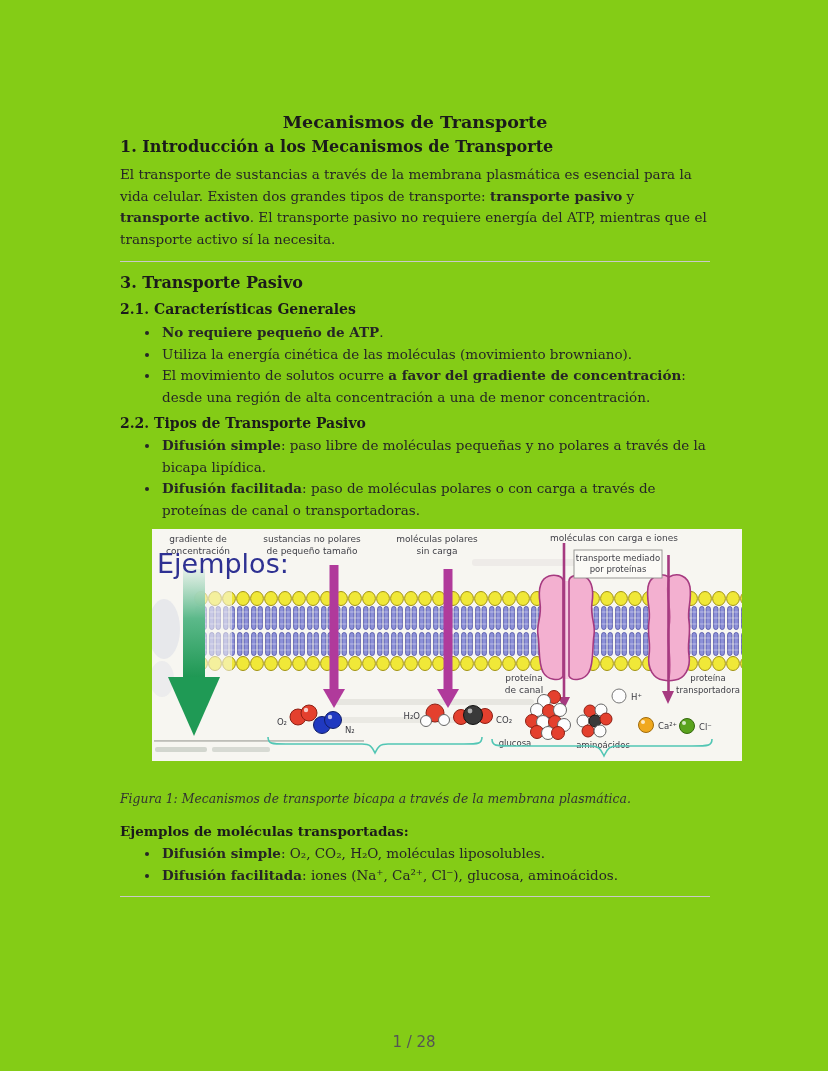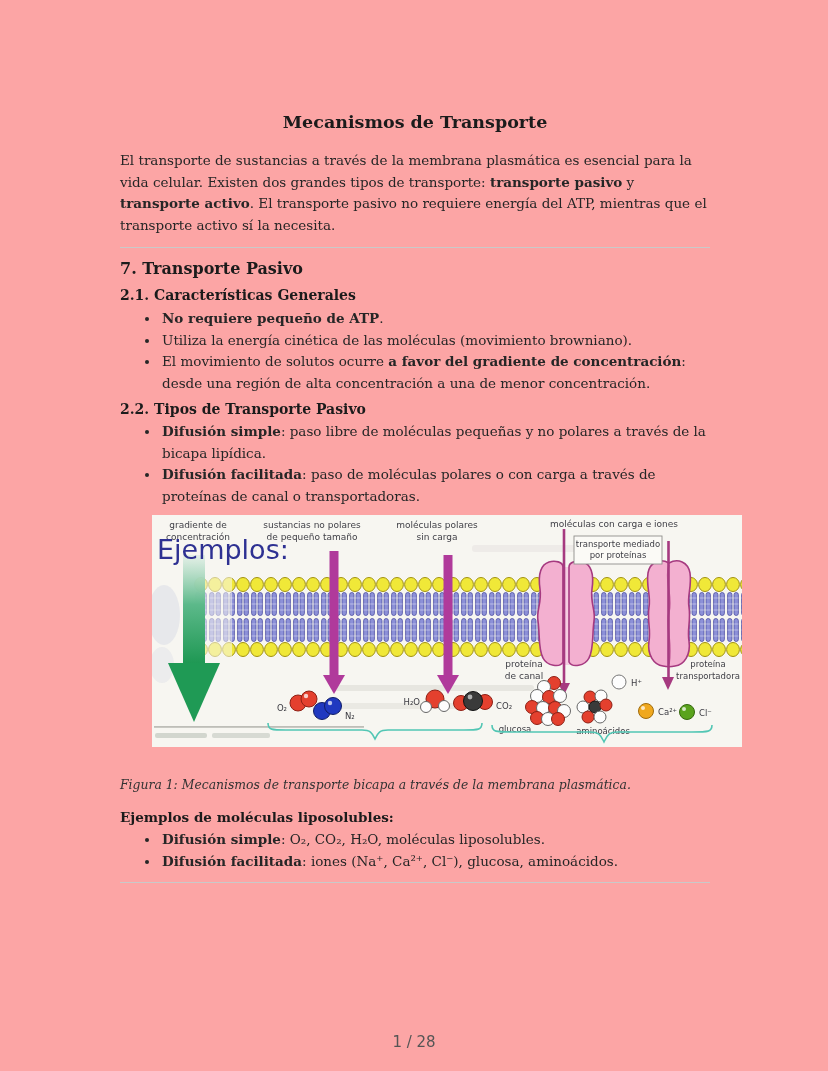--- a/index.html
+++ b/index.html
@@ -1,26 +1,26 @@
 <!DOCTYPE html>
 <html><head>
 <meta charset="utf-8">
 <style>
   html,body{margin:0;padding:0;background:#ffffff;}
   .page{
-    position:relative;width:828px;height:1071px;background:#fca5a5;overflow:hidden;
+    position:relative;width:828px;height:1071px;background:#84cc16;overflow:hidden;
     font-family:"DejaVu Serif","Liberation Serif",serif;color:#262626;
   }
   .content{position:absolute;left:120px;top:0;width:590px;}
   .doc-title{margin:112px 0 0;font-size:17.5px;line-height:20px;font-weight:bold;text-align:center;color:#1b1b1b;}
   h2.sec{margin:11px 0 0;font-size:16px;line-height:19px;font-weight:bold;color:#1b1b1b;}
   h2.sec1{margin-top:5px;}
   h3.subsec{margin:9px 0 0;font-size:14px;line-height:17px;font-weight:bold;color:#1b1b1b;}
   h3.subsec2{margin-top:7px;}
-  p.body{margin:18px 0 0;font-size:13.5px;line-height:21.5px;}
+  p.body{margin:8px 0 0;font-size:13.5px;line-height:21.5px;}
   hr.rule{margin:11px 0 0;border:none;border-top:1px solid #c9c9c9;height:0;}
   hr.rule2{margin:10px 0 0;}
   ul.blist{margin:4px 0 0;padding-left:40px;font-size:13.5px;line-height:21.5px;}
   ul.blist li{margin:0;padding-left:2px;}
   ul.blist2{margin-top:3px;}
   .figwrap{margin-top:8px;width:590px;height:232px;padding-left:32px;}
   .figcaption{margin:30px 0 0;font-size:12.4px;line-height:16px;font-style:italic;color:#333;}
   .exheading{margin:16px 0 0;font-size:13.5px;line-height:17px;font-weight:bold;color:#1b1b1b;}
   .pagenum{position:absolute;left:0;right:0;top:1033px;text-align:center;
     font-family:"DejaVu Sans","Liberation Sans",sans-serif;font-size:15px;color:#555;}
@@ -31,26 +31,27 @@
   .ej{font-family:"DejaVu Sans","Liberation Sans",sans-serif;font-size:27px;}
 </style>
 </head>
 <body>
 
 <div class="page">
   <div class="content">
 
     <h1 class="doc-title">Mecanismos de Transporte</h1>
 
+    <h2 class="sec sec1">1. Introducción a los Mecanismos de Transporte</h2>
 
     <p class="body"><span>El transporte de sustancias a través de la membrana plasmática es esencial para la vida celular. Existen dos grandes tipos de transporte: </span><strong>transporte pasivo</strong><span> y </span><strong>transporte activo</strong><span>. El transporte pasivo no requiere energía del ATP, mientras que el transporte activo sí la necesita.</span></p>
 
     <hr class="rule">
 
-    <h2 class="sec">7. Transporte Pasivo</h2>
+    <h2 class="sec">3. Transporte Pasivo</h2>
 
     <h3 class="subsec">2.1. Características Generales</h3>
     <ul class="blist">
       <li><strong>No requiere pequeño de ATP</strong><span>.</span></li>
       <li><span>Utiliza la energía cinética de las moléculas (movimiento browniano).</span></li>
       <li><span>El movimiento de solutos ocurre </span><strong>a favor del gradiente de concentración</strong><span>: desde una región de alta concentración a una de menor concentración.</span></li>
     </ul>
 
     <h3 class="subsec subsec2">2.2. Tipos de Transporte Pasivo</h3>
     <ul class="blist blist2">
@@ -217,21 +218,21 @@
           <text class="mol-lab" x="547" y="201">Cl⁻</text>
         </g>
 
         <path d="M116,208 C116,215 120,215 134,215 L210,215 C219,215 220,218 223,224 C226,218 227,215 236,215 L312,215 C326,215 330,215 330,208" fill="none" stroke-width="1.6" stroke="#52c6b4"></path>
         <path d="M340,210 C340,217 344,217 360,217 L438,217 C448,217 449,221 452,227 C455,221 456,217 466,217 L540,217 C556,217 560,217 560,210" fill="none" stroke-width="1.6" stroke="#52c6b4"></path>
       </svg>
     </div>
 
     <p class="figcaption">Figura 1: Mecanismos de transporte bicapa a través de la membrana plasmática.</p>
 
-    <p class="exheading">Ejemplos de moléculas liposolubles:</p>
+    <p class="exheading">Ejemplos de moléculas transportadas:</p>
     <ul class="blist blist2">
       <li><strong>Difusión simple</strong><span>: O₂, CO₂, H₂O, moléculas liposolubles.</span></li>
       <li><strong>Difusión facilitada</strong><span>: iones (Na⁺, Ca²⁺, Cl⁻), glucosa, aminoácidos.</span></li>
     </ul>
 
     <hr class="rule rule2">
   </div>
 
   <div class="pagenum">1 / 28</div>
 </div>

